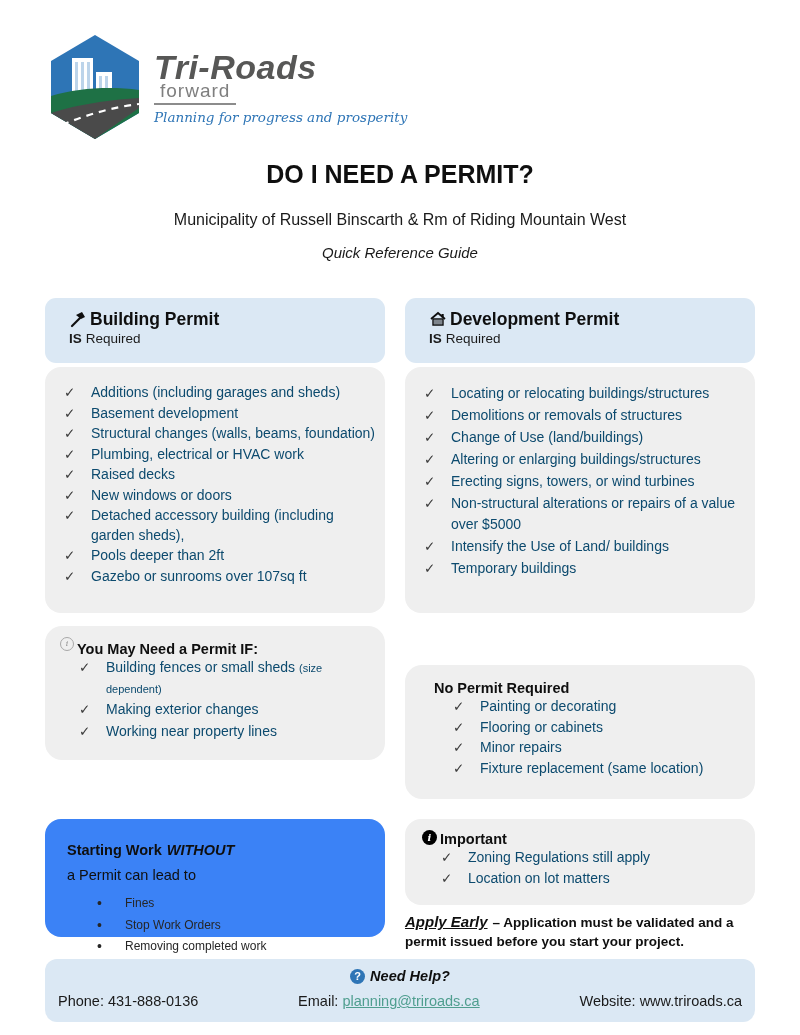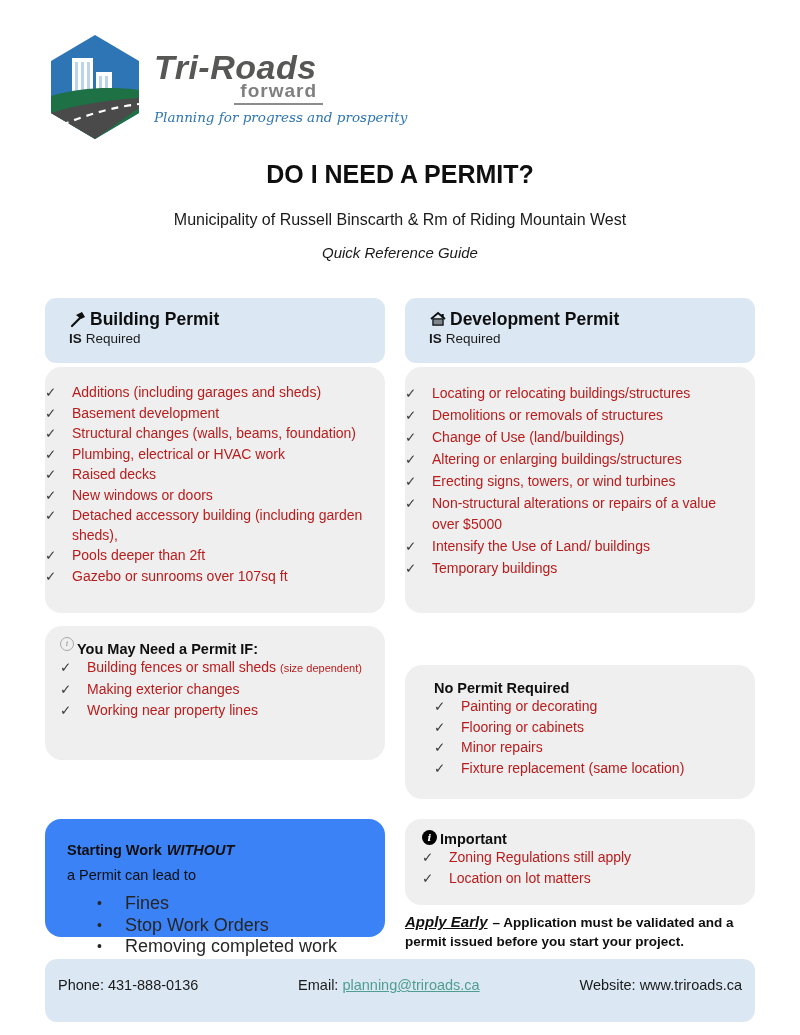--- a/index.html
+++ b/index.html
@@ -3,21 +3,21 @@
 <meta charset="utf-8">
 <style>
   html,body{margin:0;padding:0;background:#ffffff;}
   .page{position:relative;width:800px;height:1035px;background:#ffffff;
         font-family:"Liberation Sans",sans-serif;color:#262626;overflow:hidden;}
 
   
   .logo-block{display:flex;align-items:flex-start;margin:34px 0 0 48px;}
   .logo-text{margin-left:12px;padding-top:16px;}
   .brand{font-size:34px;font-weight:bold;font-style:italic;color:#575756;letter-spacing:.5px;line-height:34px;}
-  .brand-sub-wrap{text-align:center;margin-top:-4px;padding-right:4px;font-weight:bold;}
+  .brand-sub-wrap{text-align:left;margin-top:-4px;padding-right:4px;}
   .brand-sub{display:inline-block;font-size:19px;color:#7f7f7f;border-bottom:2px solid #8c8c8c;
              padding:0 6px 1px 6px;letter-spacing:1px;}
   .tagline{font-family:"DejaVu Serif",serif;font-style:italic;color:#2e75b6;font-size:13.5px;margin-top:4px;}
 
   
   .main-title{text-align:center;font-size:25px;font-weight:bold;color:#0f0f0f;margin-top:20px;}
   .subtitle{text-align:center;font-size:16px;color:#1a1a1a;margin-top:22px;}
   .guide{text-align:center;font-size:15px;font-style:italic;color:#1a1a1a;margin-top:15px;}
 
   
@@ -33,33 +33,33 @@
   .hdr-title{font-size:17.5px;font-weight:bold;color:#0f0f0f;display:flex;align-items:center;gap:1px;line-height:20px;}
   .req{font-size:13.5px;margin-top:2px;color:#1a1a1a;}
   .req b{margin-right:4px;}
   .body-card{background:#efefef;border-radius:16px;margin-top:4px;height:246px;box-sizing:border-box;padding:16px 8px 0 0;}
   .mid-card{background:#efefef;border-radius:17px;height:134px;box-sizing:border-box;padding:15px 10px 0 15px;}
   .warn-card{background:#3b82f6;border-radius:16px;height:118px;box-sizing:border-box;padding:23px 10px 0 22px;}
   .imp-card{background:#efefef;border-radius:16px;height:86px;box-sizing:border-box;padding:12px 10px 0 17px;}
 
   
   ul.checklist{list-style:none;margin:0;padding:0;}
-  .checklist li{display:flex;font-size:14px;line-height:19.5px;color:#b91c1c;margin-bottom:1px;}
+  .checklist li{display:flex;font-size:14px;line-height:19.5px;color:#0c4a6e;margin-bottom:1px;padding-left:19px;}
   .check{flex:0 0 auto;width:27px;color:#3d3d3d;font-size:13.5px;}
   .check::before{content:"\2713";}
   .bld-list{padding-left:42px;}
   .dev-list{padding-left:19px;}
   .dev-list li{line-height:21px;margin-bottom:1px;}
   .may-list{padding-left:23px;margin-top:10px;}
   .nop-list{padding-left:40px;margin-top:11px;}
   .imp-list{padding-left:36px;margin-top:9px;}
   .small-note{font-size:11px;}
 
   ul.bullets{list-style:none;margin:9px 0 0 0;padding-left:30px;}
-  .bullets li{display:flex;font-size:18px;line-height:21.5px;color:#262626;}
+  .bullets li{display:flex;font-size:12px;line-height:21.5px;color:#262626;}
   .dot{flex:0 0 auto;width:28px;font-size:14px;color:#262626;}
   .dot::before{content:"\2022";}
 
   
   .sec-title{font-size:14.5px;font-weight:bold;color:#0f0f0f;display:flex;align-items:flex-start;line-height:17px;}
   .warn-title{font-size:14.5px;font-weight:bold;color:#0f0f0f;line-height:17px;}
   .warn-title .wo{font-style:italic;margin-left:5px;}
   .warn-title2{font-size:14.5px;font-weight:normal;color:#0f0f0f;margin-top:8px;line-height:17px;}
 
   
@@ -319,20 +319,24 @@
             </li>
         </ul>
       </div>
       <div class="apply">
         <span class="ae">Apply Early</span><span>– Application must be validated and a permit issued before you start your project.</span>
       </div>
     </div>
   </div>
 
   <div class="footer">
+    <div class="help">
+      <span class="qicon"></span>
+      <span>Need Help?</span>
+    </div>
     <div class="contact">
       <span>Phone: 431-888-0136</span>
       <span>
         <span>Email:</span>
         <a class="email-link">planning@triroads.ca</a>
       </span>
       <span>Website: www.triroads.ca</span>
     </div>
   </div>
 

